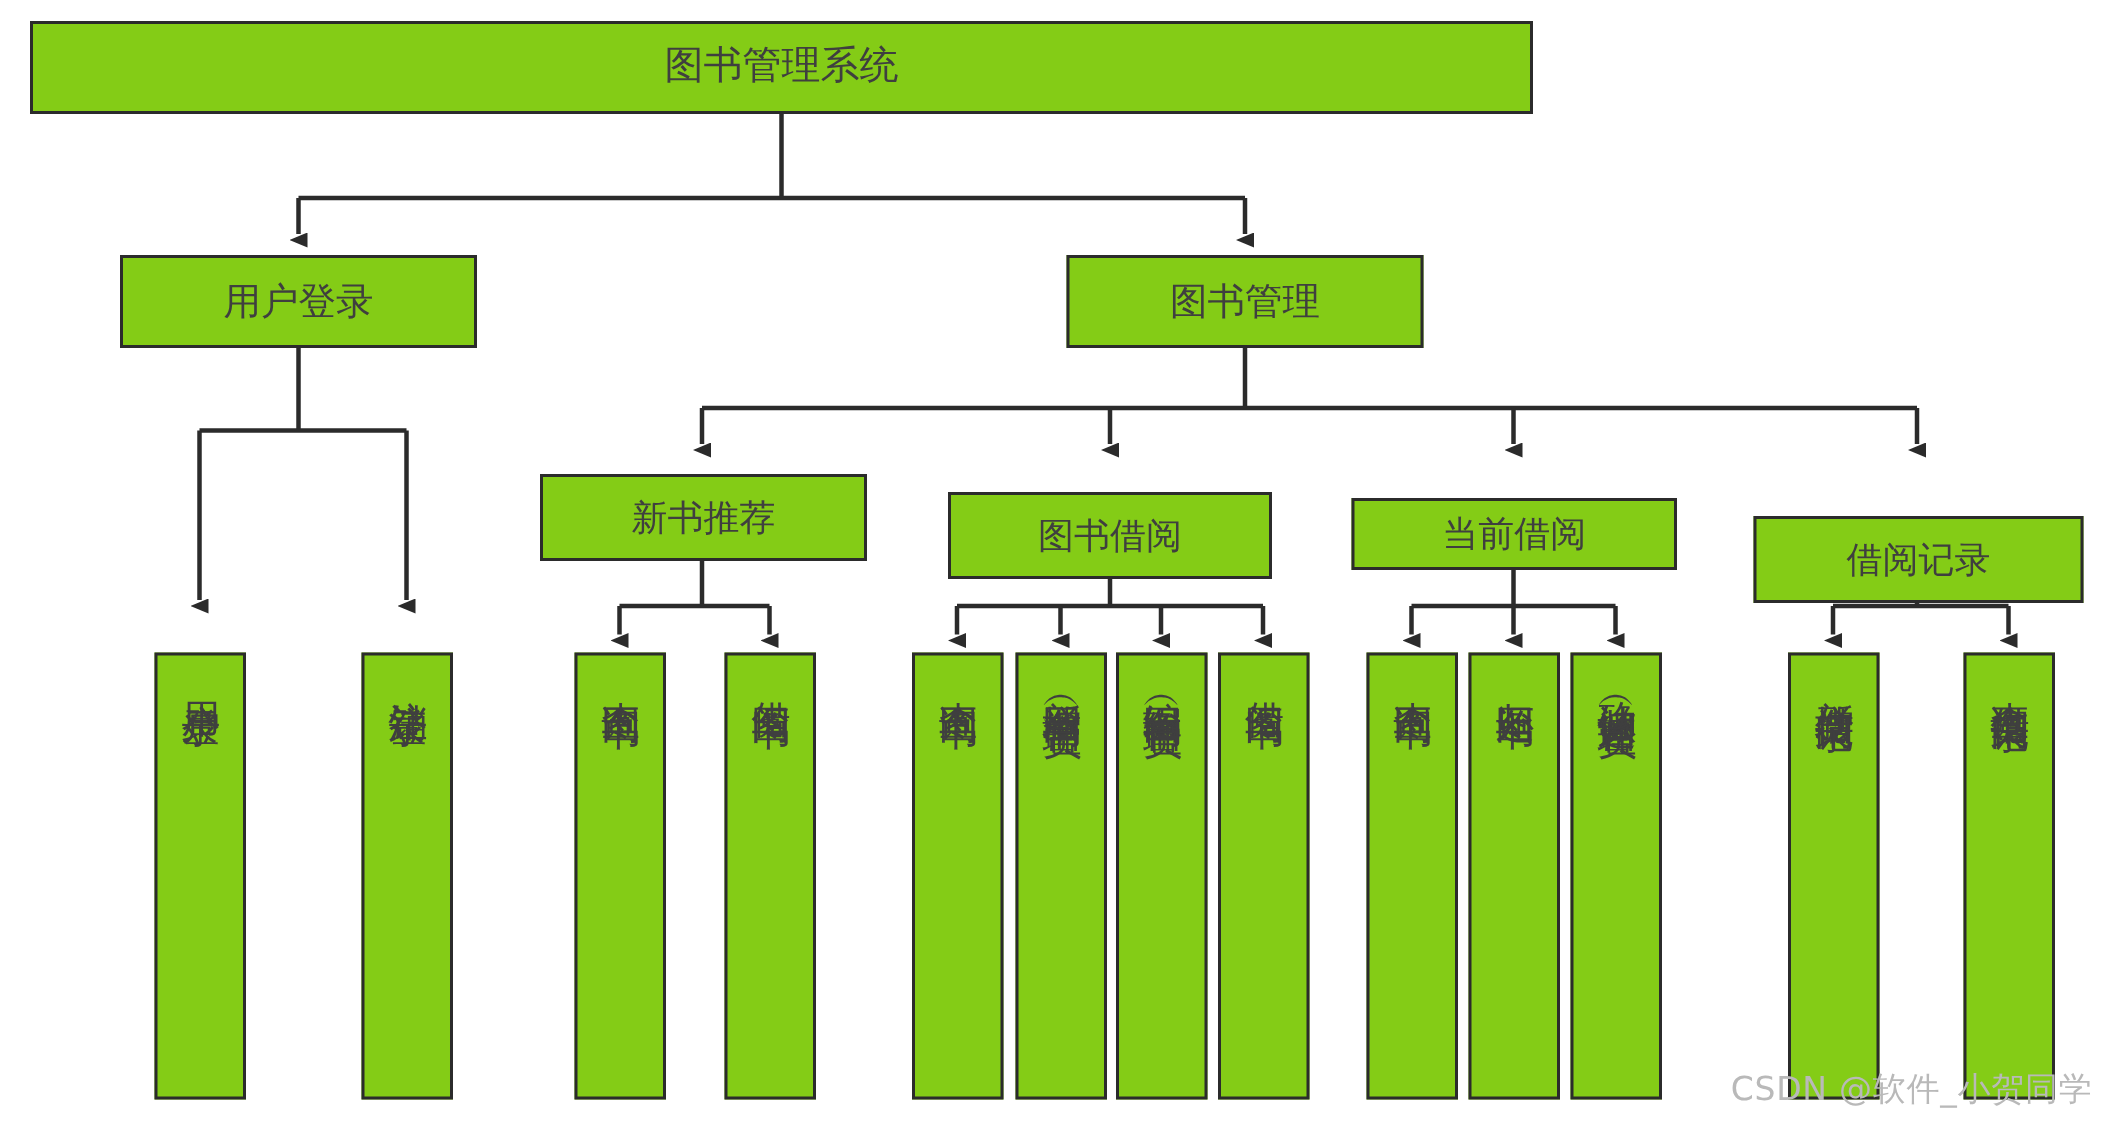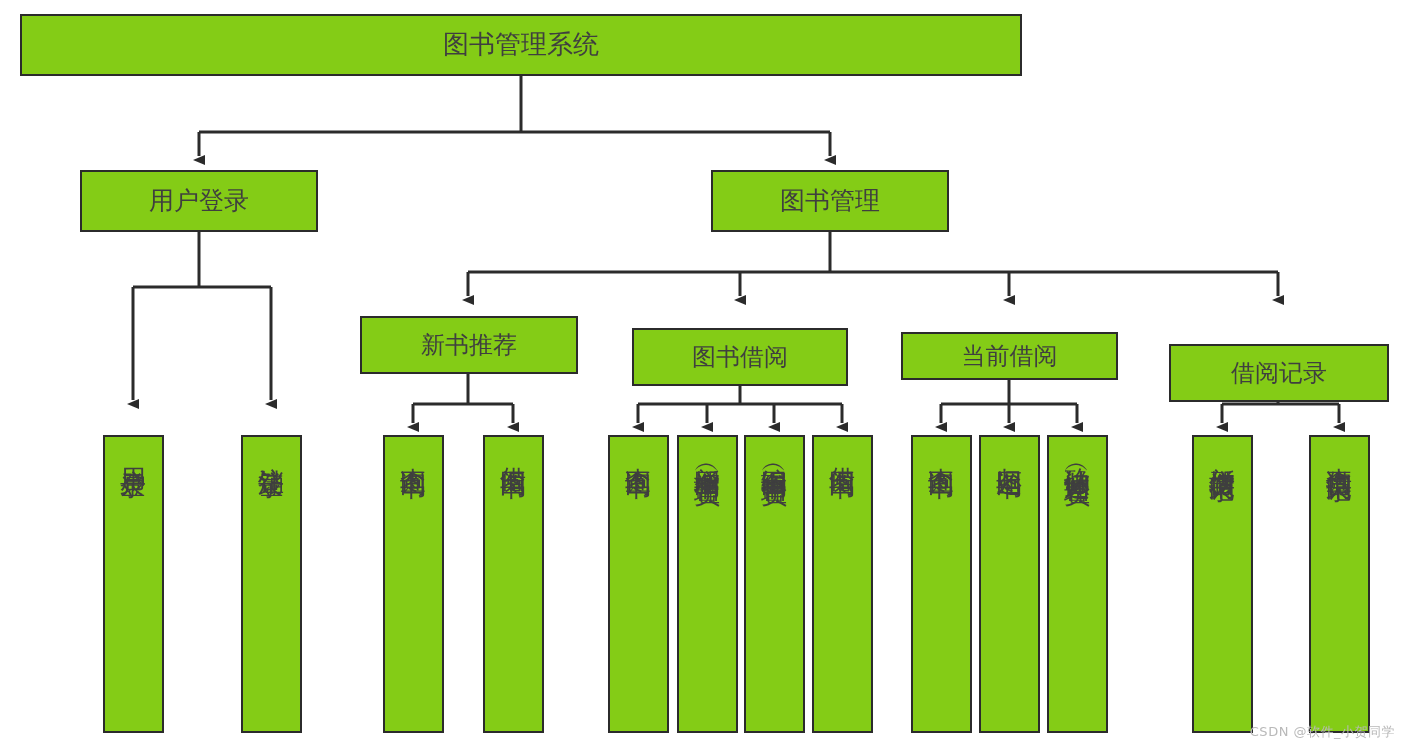--- a/index.html
+++ b/index.html
@@ -60,21 +60,21 @@
     letter-spacing: 2px;
     line-height: 1;
     white-space: nowrap;
     display: block;
   }
 
   .watermark {
     position: absolute;
     right: 10px;
     bottom: 6px;
-    font-size: 13px;
+    font-size: 22px;
     color: #b9b9b9;
     letter-spacing: 0.5px;
     z-index: 3;
     white-space: nowrap;
     font-family: "DejaVu Sans", "Liberation Sans", sans-serif;
   }
 </style>
 </head>
 <body>
 

